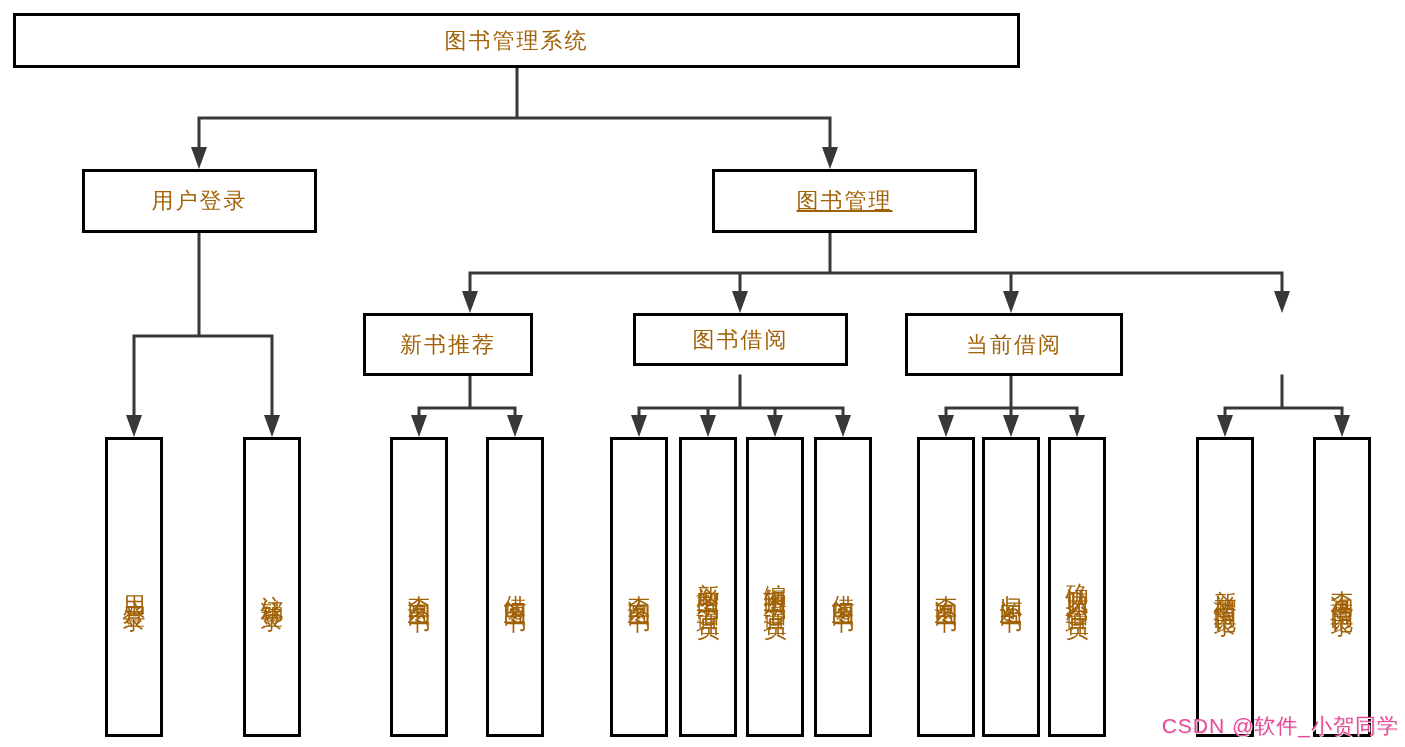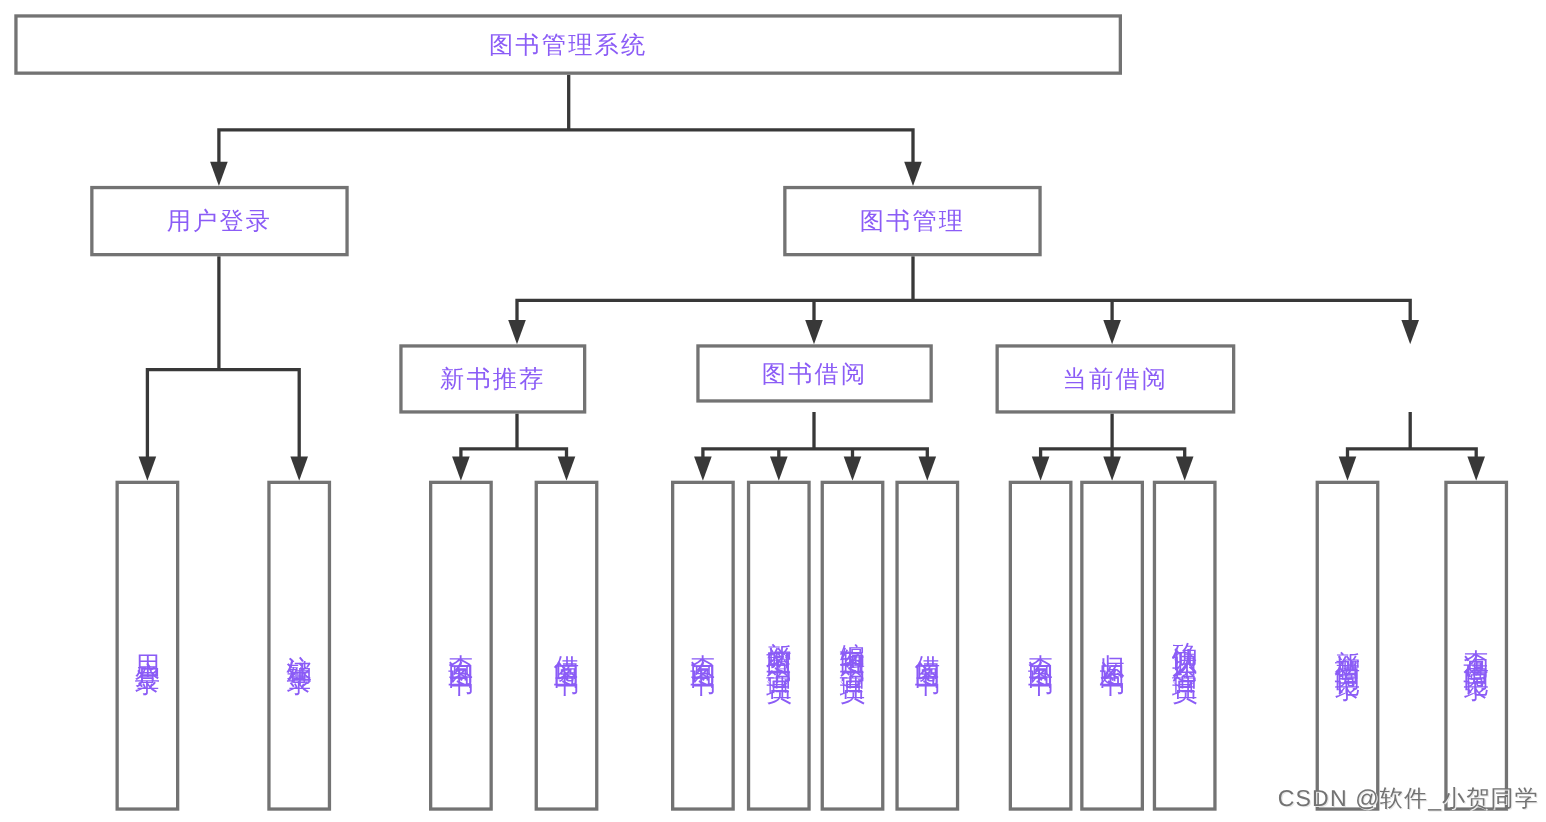--- a/index.html
+++ b/index.html
@@ -18,23 +18,23 @@
   .connectors {
     position: absolute;
     left: 0;
     top: 0;
     width: 1405px;
     height: 747px;
   }
   .node {
     position: absolute;
     box-sizing: border-box;
-    border: 3px solid #737373;
+    border: 3px solid #000000;
     background: #ffffff;
-    color: #8b5cf6;
+    color: #a16207;
     display: flex;
     align-items: center;
     justify-content: center;
   }
   .node.h {
     font-size: 22px;
     letter-spacing: 2px;
     white-space: nowrap;
   }
   .node.v {
@@ -42,21 +42,21 @@
     text-orientation: mixed;
     font-size: 23px;
     letter-spacing: 5px;
     line-height: 1;
   }
   .watermark {
     position: absolute;
     top: 712px;
     right: 6px;
     font-size: 21px;
-    color: #737373;
+    color: #ec4899;
     text-shadow: 1px 1px 0 #e8e8e8;
     letter-spacing: 1px;
     white-space: nowrap;
   }
 </style>
 </head>
 <body>
 
 <div class="canvas">
 
@@ -96,21 +96,21 @@
       <polygon points="1003,415 1019,415 1011,437"></polygon>
       <polygon points="1069,415 1085,415 1077,437"></polygon>
       <polygon points="1217,415 1233,415 1225,437"></polygon>
       <polygon points="1334,415 1350,415 1342,437"></polygon>
     </g>
   </svg>
 
   <div class="node h" style="left:13px; top:13px; width:1007px; height:55px;">图书管理系统</div>
 
   <div class="node h" style="left:82px; top:169px; width:235px; height:64px;">用户登录</div>
-  <div class="node h" style="left:712px; top:169px; width:235px; height:64px;">图书管理</div>
+  <div class="node h" style="left:712px; top:169px; width:265px; height:64px;text-decoration:underline;">图书管理</div>
 
   <div class="node h" style="left:363px; top:313px; width:170px; height:63px;">新书推荐</div>
   <div class="node h" style="left:633px; top:313px; width:215px; height:53px;">图书借阅</div>
   <div class="node h" style="left:905px; top:313px; width:218px; height:63px;">当前借阅</div>
 
   <div class="node v" style="left:105px; top:437px; width:58px; height:300px;">用户登录</div>
   <div class="node v" style="left:243px; top:437px; width:58px; height:300px;">注销登录</div>
 
   <div class="node v" style="left:390px; top:437px; width:58px; height:300px;">查询图书</div>
   <div class="node v" style="left:486px; top:437px; width:58px; height:300px;">借阅图书</div>

